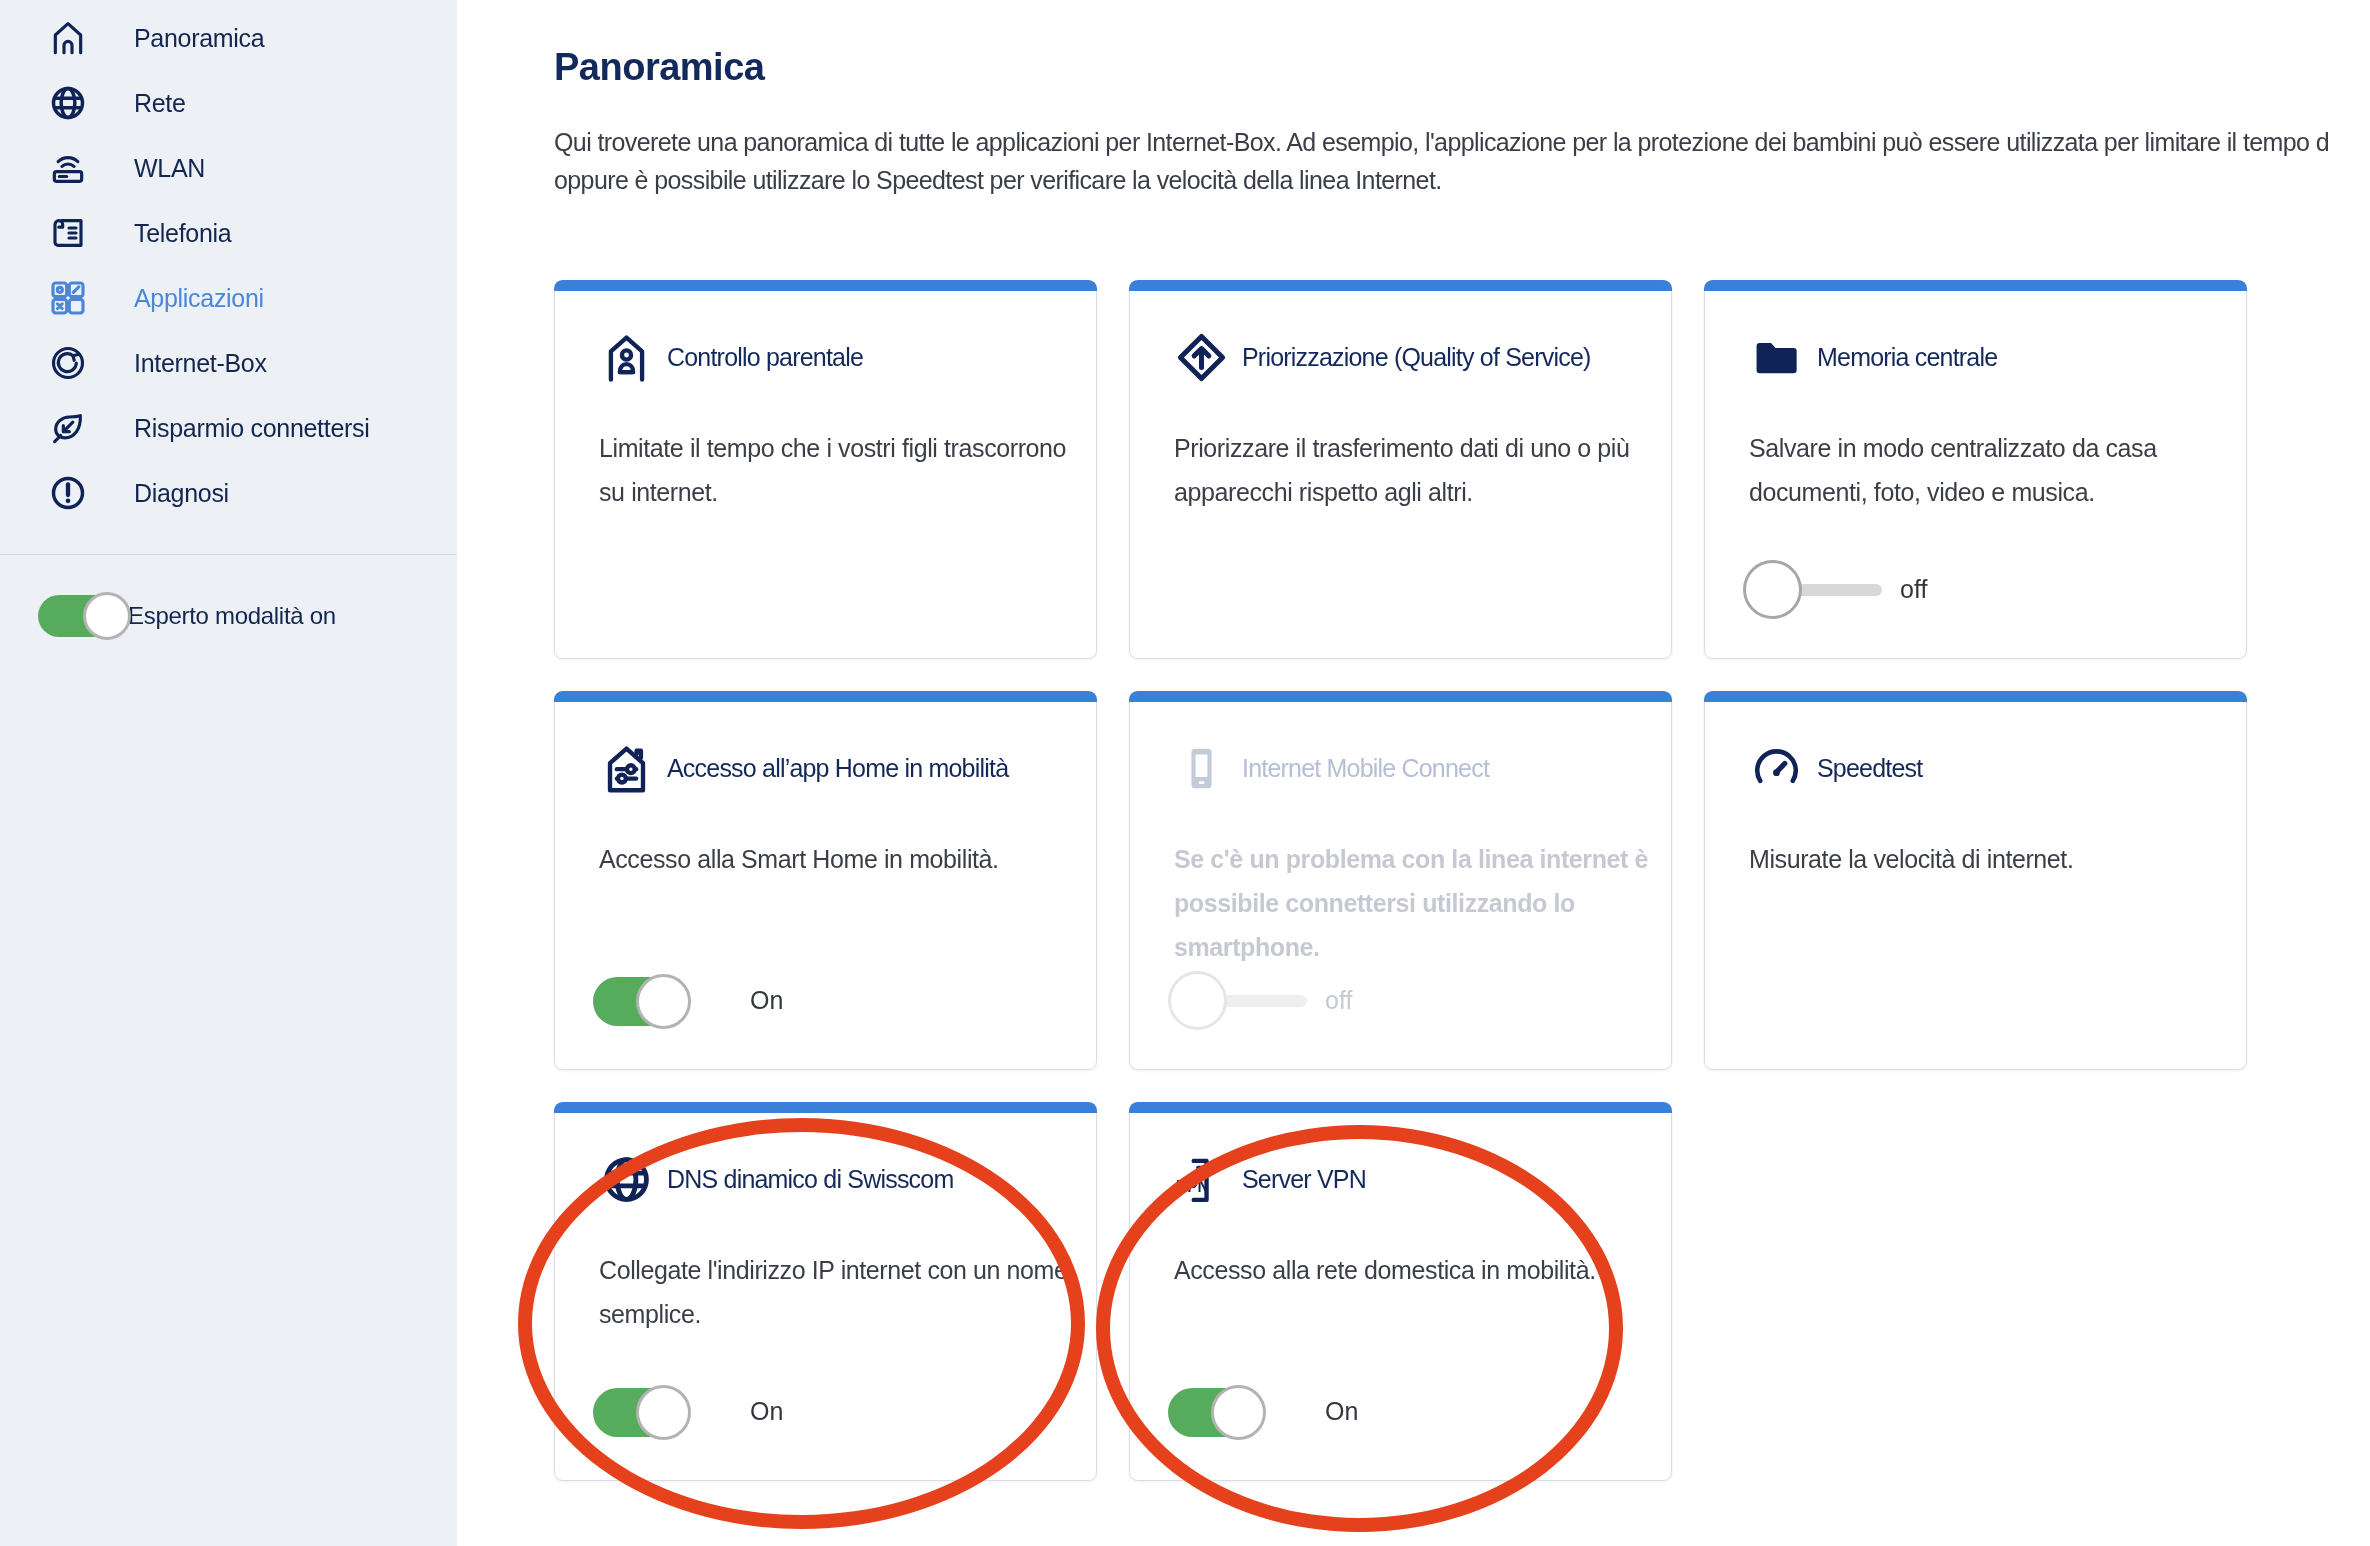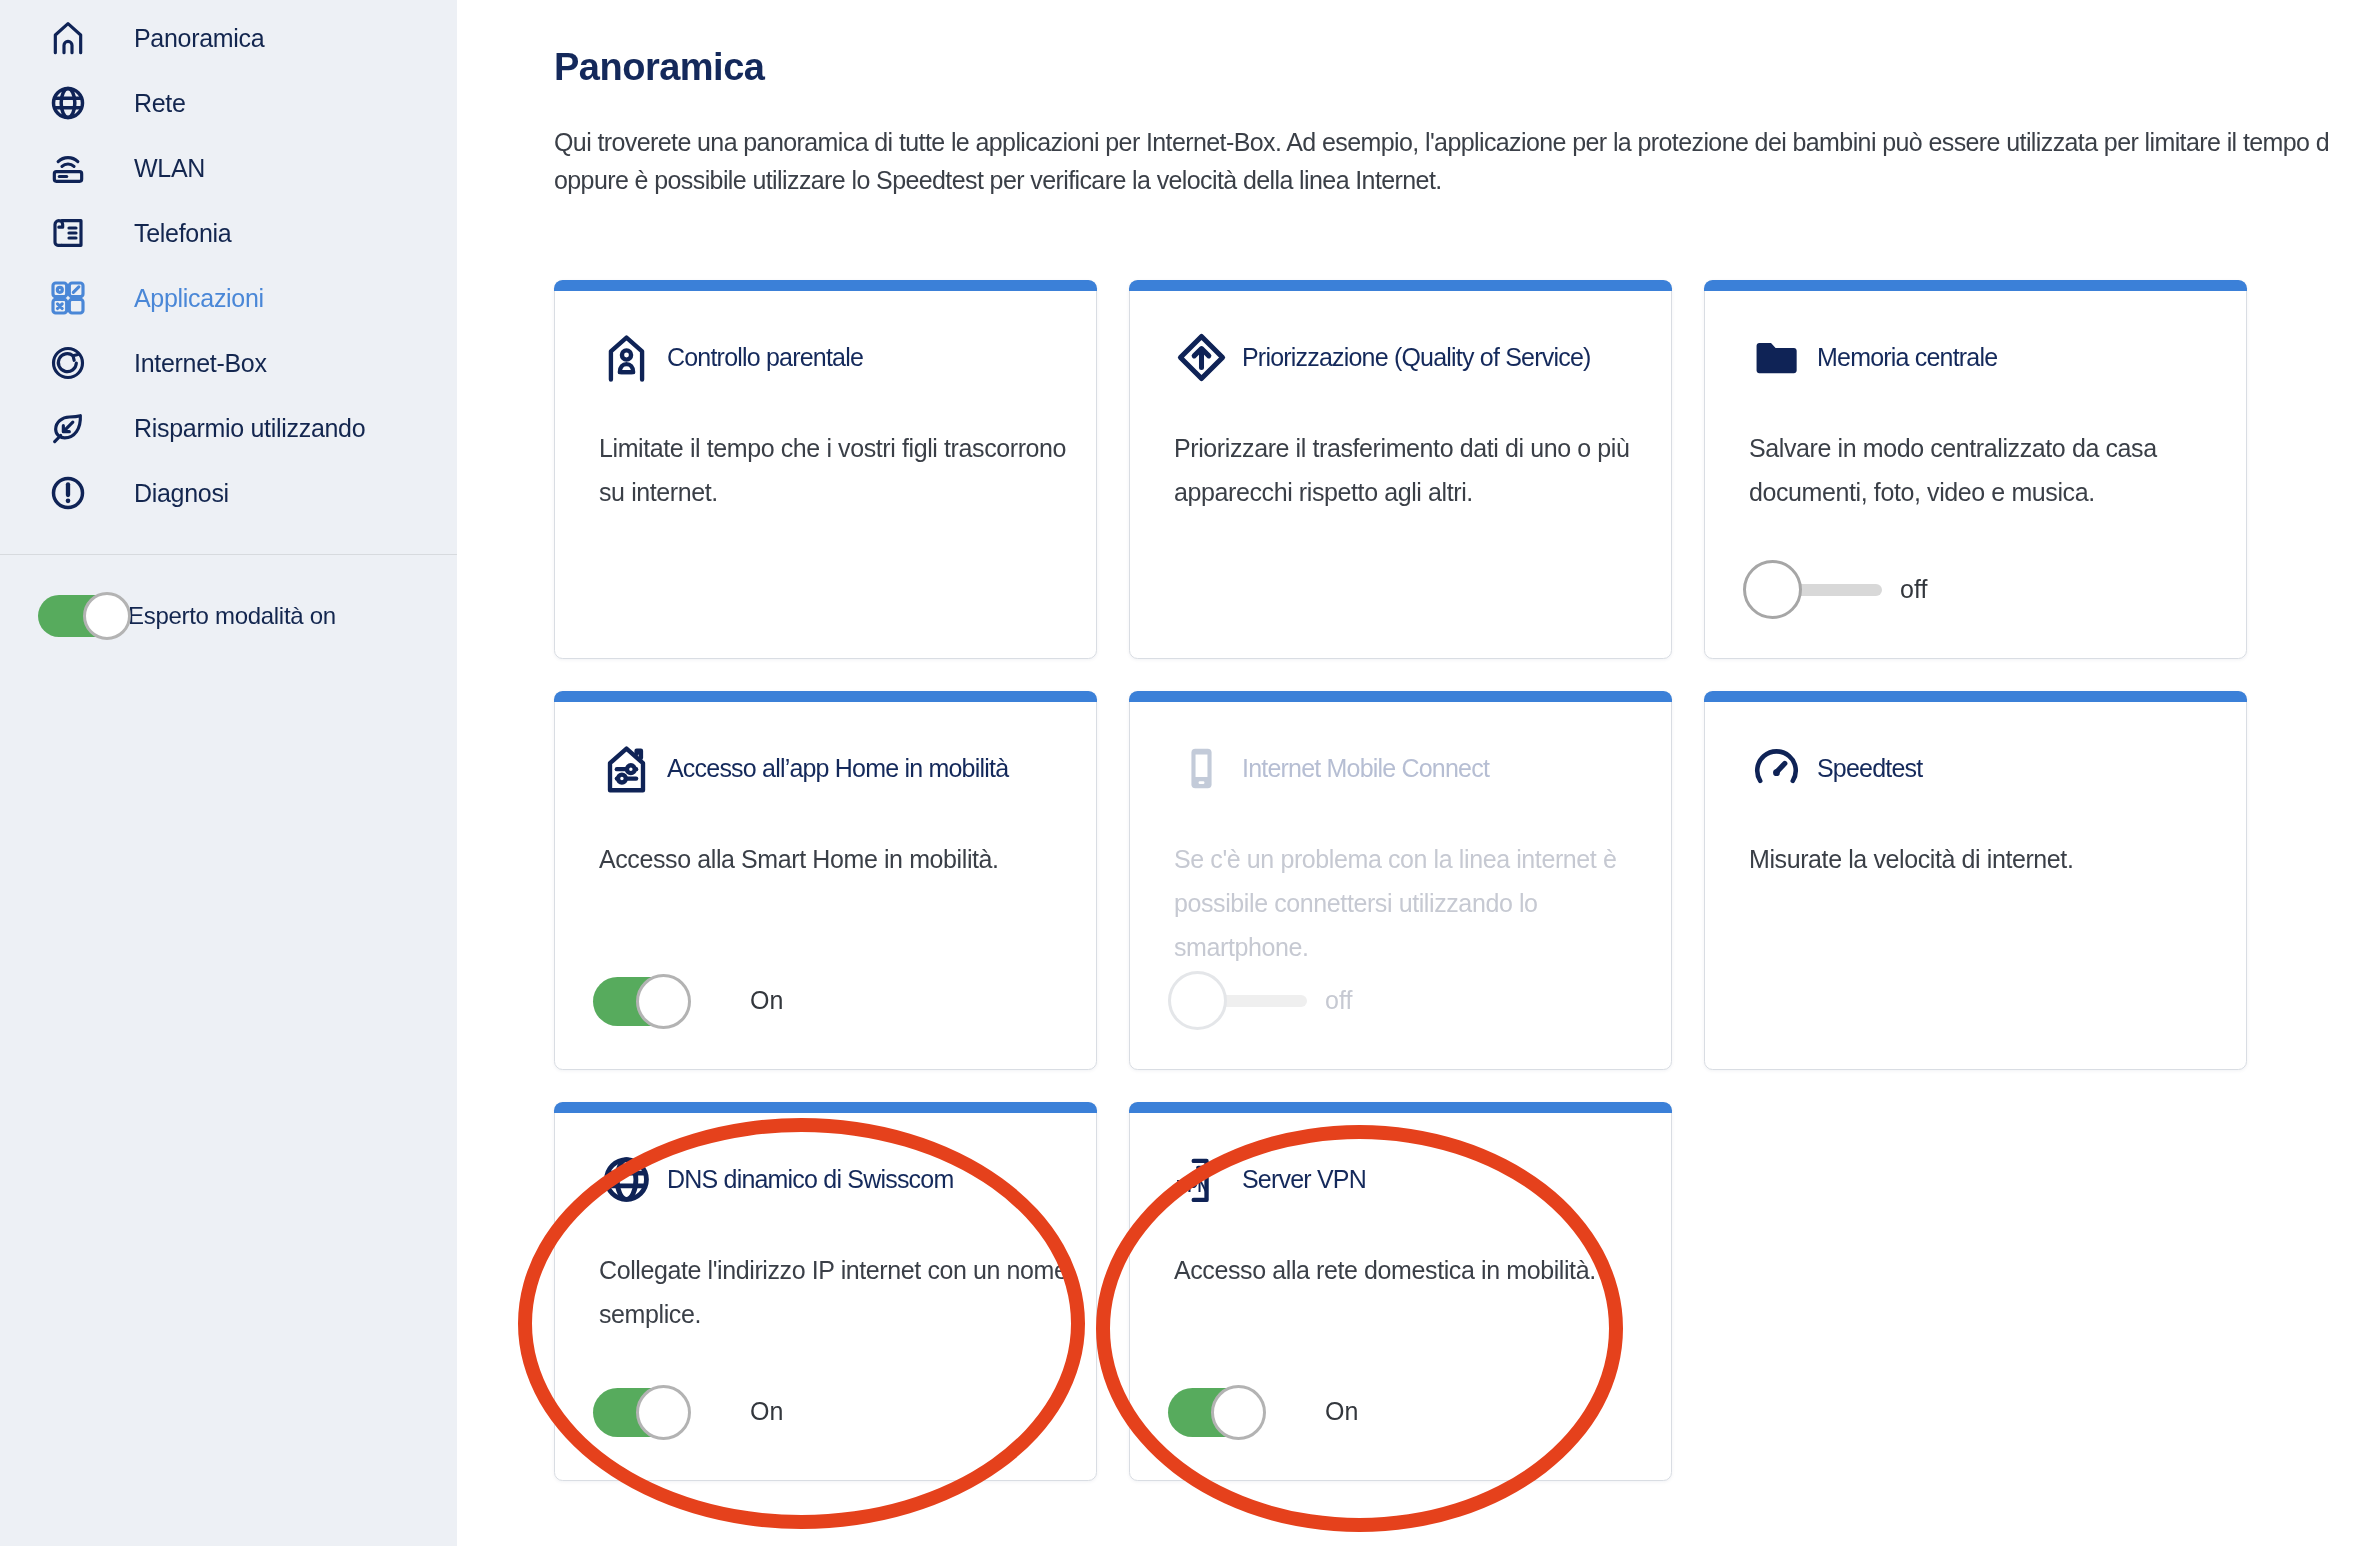--- a/index.html
+++ b/index.html
@@ -61,21 +61,21 @@
                 white-space:nowrap; color:#14295b; }
   .card-desc { position:absolute; left:44px; top:145px; width:476px;
                font-size:25px; line-height:44px; letter-spacing:-0.4px; color:#3a3f47; }
   .card-toggle { position:absolute; left:38px; top:279px; height:59px;
                  display:flex; align-items:center; }
   .card-toggle .tgl-on { margin-top:1.9px; }
   .toggle-label { position:absolute; left:195px; top:279px; height:59px;
                   display:flex; align-items:center; font-size:25px; color:#33373d; }
   .disabled .card-icon { color:#c3cbd9; }
   .disabled .card-title { color:#b6bed3; }
-  .disabled .card-desc { color:#c6c9d2; }
+  .disabled .card-desc { color:#c6c9d2;font-weight:bold; }
   .disabled .toggle-label { color:#c6c9d2; }
 
   
   .h-ellipse { position:absolute; border:14.3px solid #e5411c; border-radius:50%;
                pointer-events:none; }
   .h-ellipse.e1 { left:518px; top:1118px; width:567px; height:411px; }
   .h-ellipse.e2 { left:1096px; top:1125px; width:527px; height:407px; }
 </style>
 </head>
 <body>
@@ -154,21 +154,21 @@
     </div>
 
     <div class="nav-item">
       <span class="nav-icon">
         <svg viewBox="0 0 24 24" fill="none" stroke="currentColor" stroke-width="1.9" stroke-linecap="round" stroke-linejoin="round">
           <path d="M19.4 4.6 C19.8 12.4 16 17.9 10 17.9 6.9 17.9 4.6 15.7 4.6 12.8 4.6 8.4 8.5 5.5 12.9 5.4 15.4 5.3 17.6 5.1 19.4 4.6 Z"></path>
           <path d="M4 20.2 L7.6 16.5"></path>
           <path d="M14.9 8.5 L9.2 14.2 M9.2 14.2 h3.6 M9.2 14.2 v-3.6"></path>
         </svg>
         </span>
-      <span class="nav-label">Risparmio utilizzando</span>
+      <span class="nav-label">Risparmio connettersi</span>
     </div>
 
     <div class="nav-item">
       <span class="nav-icon">
         <svg viewBox="0 0 24 24" fill="none" stroke="currentColor" stroke-width="2.1" stroke-linecap="round">
           <circle cx="12" cy="12" r="8.7"></circle>
           <path d="M12 6.8 V13.2" stroke-width="2.6"></path>
           <circle cx="12" cy="16.7" r="1.4" fill="currentColor" stroke="none"></circle>
         </svg>
         </span>

